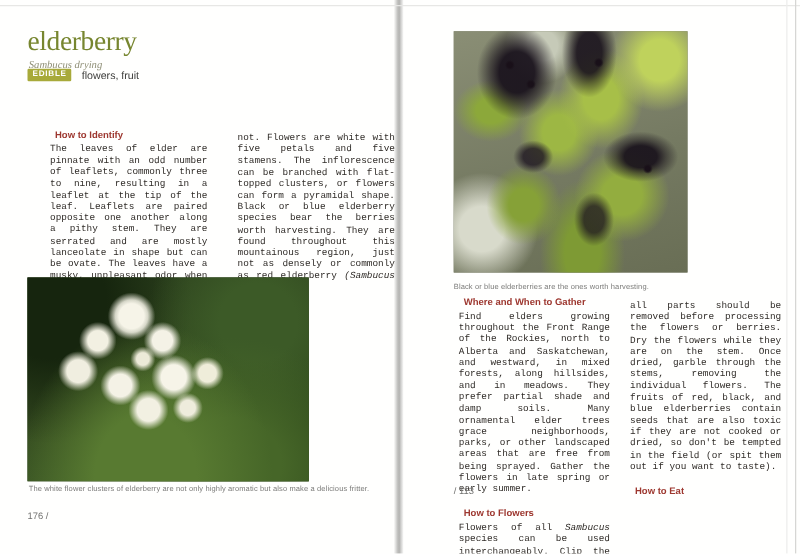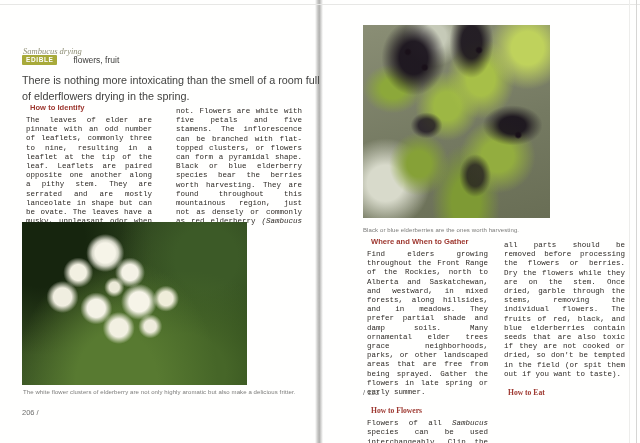--- a/index.html
+++ b/index.html
@@ -9,32 +9,32 @@
   .edge-top{position:absolute;left:0;top:4px;width:640px;height:1px;background:#e7e7e5;}
   .edge-right-1{position:absolute;left:629px;top:0;width:1px;height:443px;background:#ededeb;}
   .edge-right-2{position:absolute;left:636px;top:0;width:1px;height:443px;background:#d6d6d4;}
   .gutter{position:absolute;left:315px;top:0;width:8px;height:443px;
           background:linear-gradient(to right,rgba(190,190,188,0),#c2c2c0 38%,#b3b3b1 55%,rgba(190,190,188,0));}
   
   .title{position:absolute;left:22px;top:22px;margin:0;font-family:"Liberation Serif",serif;
          font-weight:normal;font-size:22px;line-height:1;letter-spacing:-0.3px;color:#77862f;}
   .species{position:absolute;left:23px;top:46px;font-family:"Liberation Serif",serif;
            font-style:italic;font-size:8.5px;color:#8f8f76;}
-  .badge-row{position:absolute;left:22px;top:55px;display:flex;align-items:center;gap:16px;}
+  .badge-row{position:absolute;left:22px;top:55px;display:flex;align-items:center;gap:8px;}
   .badge{background:#a8aa3a;color:#ffffff;font-size:6.5px;font-weight:bold;letter-spacing:.6px;
          padding:1px 4px 2px;border-radius:1px;}
   .badge-label{font-size:8.5px;color:#3b3b39;}
   .intro{position:absolute;left:22px;top:72px;width:300px;margin:0;
          font-size:10.8px;line-height:1.5;color:#424240;}
   .cols{position:absolute;display:flex;}
-  .cols-left{left:22px;top:103px;width:284px;gap:16px;}
+  .cols-left{left:36px;top:103px;width:284px;gap:16px;}
   .cols-right{left:363px;top:237px;width:266px;gap:8px;}
   .col{flex:1;min-width:0;}
   .sec-heading{margin:0 0 3px 8px;font-size:7.6px;font-weight:bold;color:#9d372f;}
-  .sec-heading.mt{margin-top:9px;font-family:Liberation Serif, serif;}
+  .sec-heading.mt{margin-top:9px;}
   .body-p{margin:4px;font-family:Liberation Mono, monospace;font-size:7.5px;line-height:9.2px;
           text-align:justify;color:#2f2b27;}
   .ital{font-style:italic;}
   .caption{position:absolute;font-size:6px;color:#7b7b79;letter-spacing:.1px;}
   .pagenum{position:absolute;font-size:7.5px;color:#6f6f6d;}
   
   .photo{position:absolute;}
   .photo-left{left:22px;top:222px;width:225px;height:163px;background-color:#2b3f1d;
     background-image:
       radial-gradient(circle at 37% 19%, #f6f4e8 0 10px, rgba(246,244,232,.85) 13px, rgba(246,244,232,0) 19px),
@@ -82,42 +82,42 @@
 </head>
 <body>
 
 <div class="spread">
 
   <div class="gutter"></div>
   <div class="edge-top"></div>
   <div class="edge-right-1"></div>
   <div class="edge-right-2"></div>
 
+  <h1 class="title">elderberry</h1>
   <div class="species">Sambucus drying</div>
 
   <div class="badge-row">
     <span class="badge">EDIBLE</span>
     <span class="badge-label">flowers, fruit</span>
   </div>
 
-  <p class="intro">There is nothing more intoxicating than the smell of a room full of elderflowers drying in the spring.</p>
 
   <div class="cols cols-left">
     <div class="col">
       <h2 class="sec-heading">How to Identify</h2>
       <p class="body-p">The leaves of elder are pinnate with an odd number of leaflets, commonly three to nine, resulting in a leaflet at the tip of the leaf. Leaflets are paired opposite one another along a pithy stem. They are serrated and are mostly lanceolate in shape but can be ovate. The leaves have a musky, unpleasant odor when rubbed; the leaves of the only look-alike, mountain ash, do</p>
     </div>
     <div class="col">
       <p class="body-p"><span>not. Flowers are white with five petals and five stamens. The inflorescence can be branched with flat-topped clusters, or flowers can form a pyramidal shape. Black or blue elderberry species bear the berries worth harvesting. They are found throughout this mountainous region, just not as densely or commonly as red elderberry </span><span class="ital">(Sambucus racemosa).</span></p>
     </div>
   </div>
 
   <div class="photo photo-left"></div>
   <div class="caption caption-left">The white flower clusters of elderberry are not only highly aromatic but also make a delicious fritter.</div>
-  <div class="pagenum pagenum-left">206 /</div>
+  <div class="pagenum pagenum-left">176 /</div>
 
   <div class="photo photo-right"></div>
   <div class="caption caption-right">Black or blue elderberries are the ones worth harvesting.</div>
 
   <div class="cols cols-right">
     <div class="col">
       <h2 class="sec-heading">Where and When to Gather</h2>
       <p class="body-p">Find elders growing throughout the Front Range of the Rockies, north to Alberta and Saskatchewan, and westward, in mixed forests, along hillsides, and in meadows. They prefer partial shade and damp soils. Many ornamental elder trees grace neighborhoods, parks, or other landscaped areas that are free from being sprayed. Gather the flowers in late spring or early summer.</p>
       <h2 class="sec-heading mt">How to Flowers</h2>
       <p class="body-p"><span>Flowers of all </span><span class="ital">Sambucus</span><span> species can be used interchangeably. Clip the flower stem under the first branch of the inflorescence. The fresh stems of elderberry are toxic, and</span></p>

